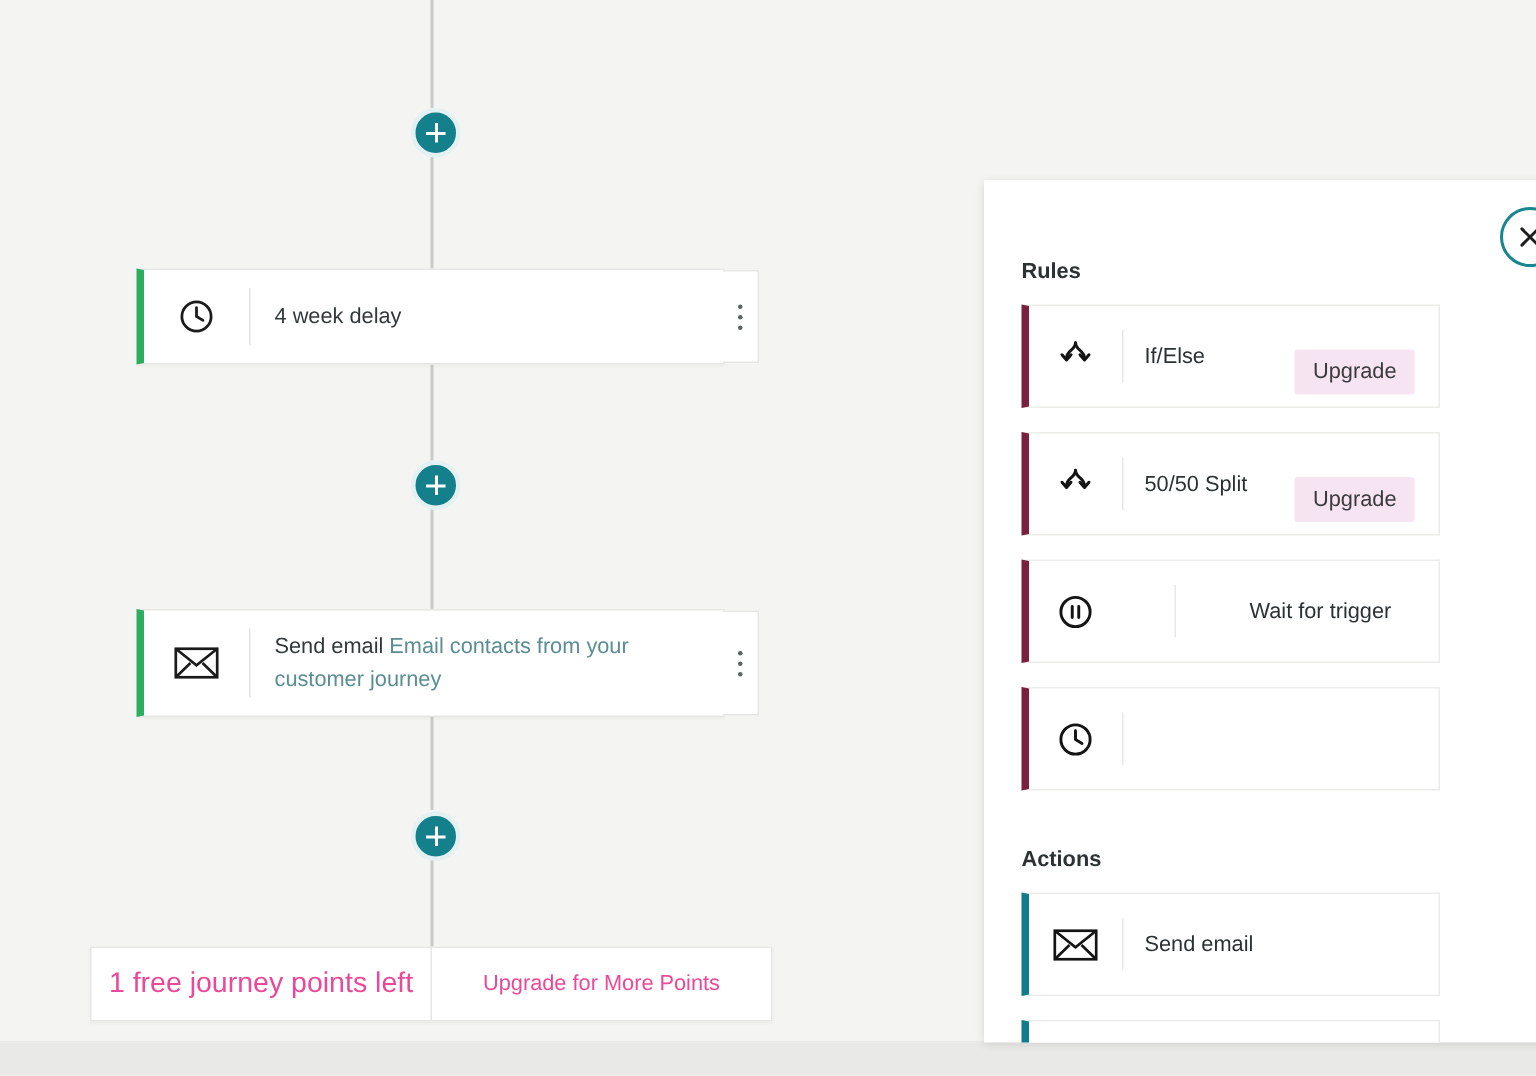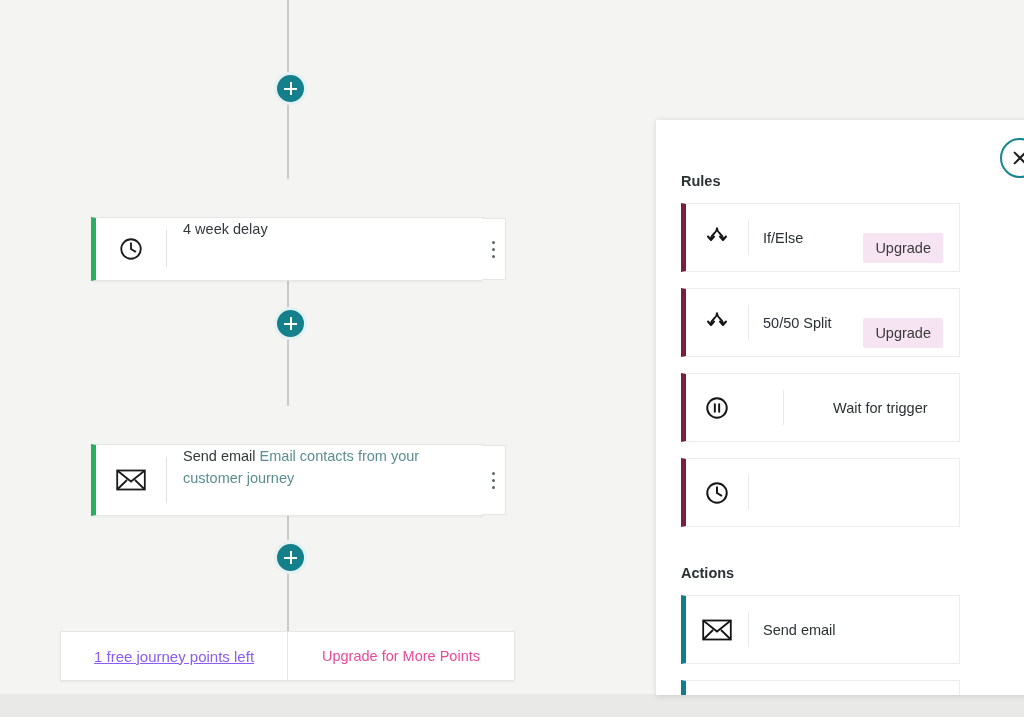--- a/index.html
+++ b/index.html
@@ -21,23 +21,22 @@
     box-sizing:content-box;display:flex;align-items:center;justify-content:center;
     cursor:pointer;
   }
   .plus-node:before{content:"";position:absolute;width:13px;height:2px;background:#fff;}
   .plus-node:after{content:"";position:absolute;width:2px;height:13px;background:#fff;}
 
   
   .step-card{
     position:absolute;left:91px;width:392px;background:#fff;
     border:1px solid #e6e6e4;border-left:5px solid #2cae62;
-    box-sizing:border-box;display:flex;
+    box-sizing:border-box;display:flex;align-items:center;
     box-shadow:0 1px 2px rgba(0,0,0,.05);
-    margin-top:38px;
   }
   .step-icon{
     width:70px;flex:0 0 70px;display:flex;align-items:center;justify-content:center;
     color:#1b1b1b;align-self:stretch;
   }
   .step-divider{width:1px;background:#e3e3e1;align-self:stretch;margin:12px 0;}
   .step-text{
     flex:1;padding:0 16px;font-size:14.5px;color:#2d3b3d;line-height:1.55;
   }
   .step-text .lead{color:#33393b;}
@@ -50,21 +49,21 @@
   }
   .kebab i{display:block;width:3px;height:3px;border-radius:50%;background:#5c6566;}
 
   
   #points-bar{
     position:absolute;left:60px;top:631px;width:455px;height:50px;background:#fff;
     border:1px solid #e6e6e4;box-sizing:border-box;display:flex;align-items:stretch;
     box-shadow:0 1px 2px rgba(0,0,0,.05);
   }
   #points-bar .left{flex:0 0 226px;display:flex;align-items:center;justify-content:center;
-    font-size:15px;color:#8b5cf6;text-decoration:underline;}
+    font-size:19px;color:#ec4899;}
   #points-bar .vsep{width:1px;background:#e6e6e4;}
   #points-bar .right{flex:1;display:flex;align-items:center;justify-content:center;
     font-size:14.5px;color:#ec4899;cursor:pointer;}
 
   
   #panel{
     position:absolute;left:656px;top:120px;width:404px;height:575px;background:#fff;
     box-shadow:0 1px 6px rgba(0,0,0,.13);overflow:hidden;
   }
   #panel-close{

